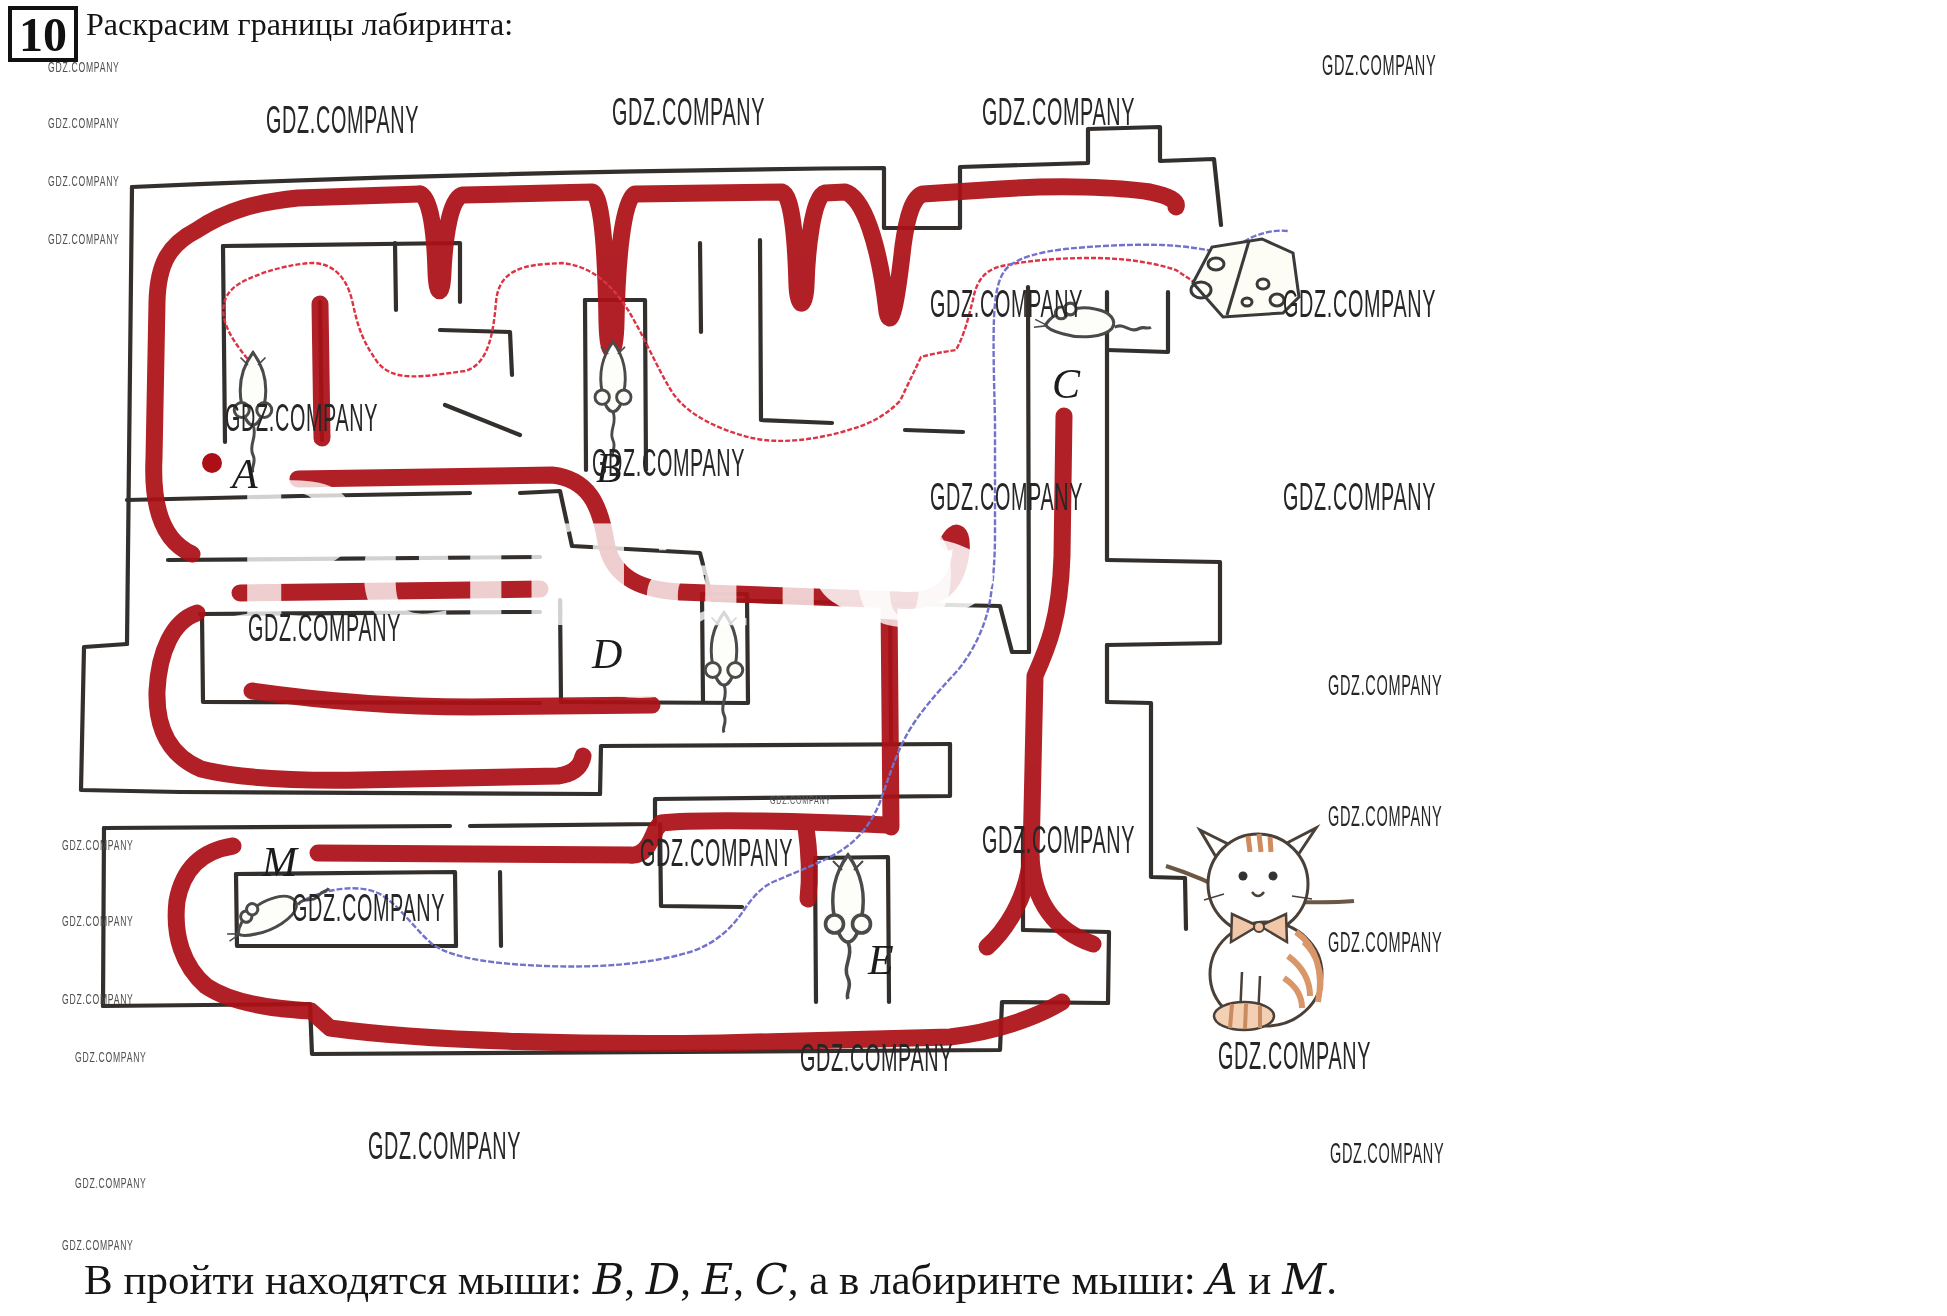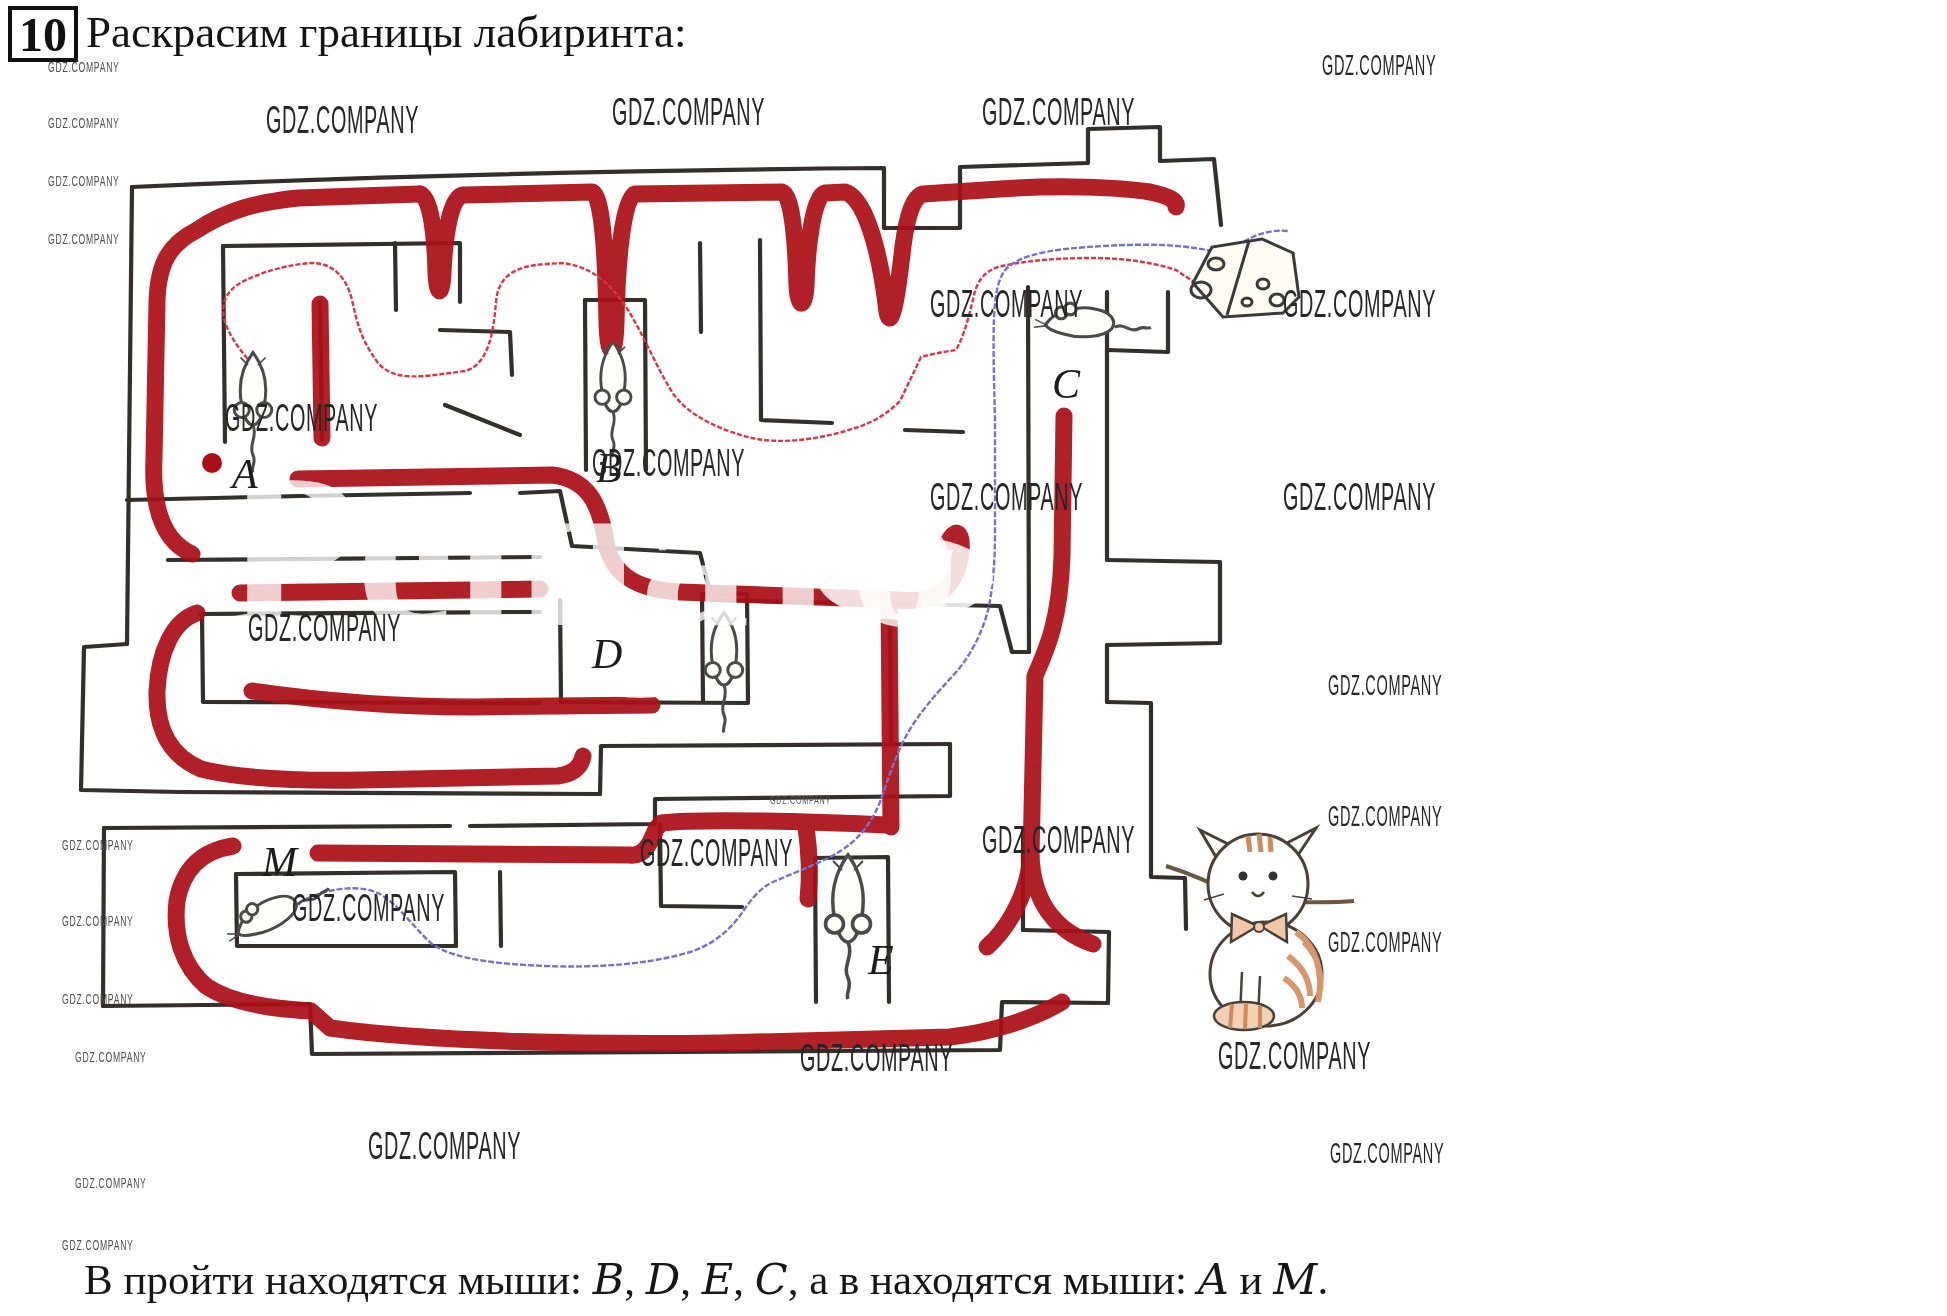--- a/index.html
+++ b/index.html
@@ -8,21 +8,21 @@
   
   .wm{position:absolute;font-family:"Liberation Sans",sans-serif;color:#262626;
       transform:scale(.66,1.3);transform-origin:0 0;letter-spacing:1px;white-space:nowrap;line-height:1;}
   .wm-lg{font-size:30px;}
   .wm-md{font-size:22px;}
   .wm-sm{font-size:12px;color:#4f4f4f;transform:scale(.72,1.15);transform-origin:0 0;}
   .wm-xs{font-size:10px;color:#555;transform:scale(.72,1.1);transform-origin:0 0;}
   
   #numbox{position:absolute;left:8px;top:6px;width:62px;height:48px;border:4px solid #111;
           display:flex;align-items:center;justify-content:center;font-weight:bold;font-size:48px;color:#111;}
-  #title{position:absolute;left:86px;top:6px;font-size:45px;color:#141414;}
+  #title{position:absolute;left:86px;top:6px;font-size:32px;color:#141414;}
   
   .ansline{position:absolute;font-size:43px;color:#161616;white-space:nowrap;}
   .ansline .it{font-style:italic;font-family:"DejaVu Serif",serif;}
   #ans1{left:84px;top:1160px;}
   #ans2{left:84px;top:1254px;}
   svg{position:absolute;left:0;top:0;}
   .lblsvg{font-family:"Liberation Serif",serif;font-style:italic;font-size:42px;fill:#1c1c1c;}
 </style>
 </head>
 <body>
@@ -162,21 +162,21 @@
       <text x="868" y="974">E</text>
       <text x="262" y="876">M</text>
     </g>
   </svg>
 
   <div id="numbox">
     <span>10</span>
   </div>
   <div id="title">Раскрасим границы лабиринта:</div>
 
-  <div id="ans2" class="ansline"><span>В пройти находятся мыши: </span><span class="it">B</span><span>, </span><span class="it">D</span><span>, </span><span class="it">E</span><span>, </span><span class="it">C</span><span>, а в находятся мыши: </span><span class="it">A</span><span> и </span><span class="it">M</span><span>.</span></div>
+  <div id="ans2" class="ansline"><span>В пройти находятся мыши: </span><span class="it">B</span><span>, </span><span class="it">D</span><span>, </span><span class="it">E</span><span>, </span><span class="it">C</span><span>, а в лабиринте мыши: </span><span class="it">A</span><span> и </span><span class="it">M</span><span>.</span></div>
 
   <div class="wm wm-lg" style="left:266px;top:100px">GDZ.COMPANY</div>
   <div class="wm wm-lg" style="left:612px;top:92px">GDZ.COMPANY</div>
   <div class="wm wm-lg" style="left:982px;top:92px">GDZ.COMPANY</div>
   <div class="wm wm-lg" style="left:930px;top:284px">GDZ.COMPANY</div>
   <div class="wm wm-lg" style="left:1283px;top:284px">GDZ.COMPANY</div>
   <div class="wm wm-lg" style="left:225px;top:398px">GDZ.COMPANY</div>
   <div class="wm wm-lg" style="left:592px;top:443px">GDZ.COMPANY</div>
   <div class="wm wm-lg" style="left:930px;top:477px">GDZ.COMPANY</div>
   <div class="wm wm-lg" style="left:1283px;top:477px">GDZ.COMPANY</div>

